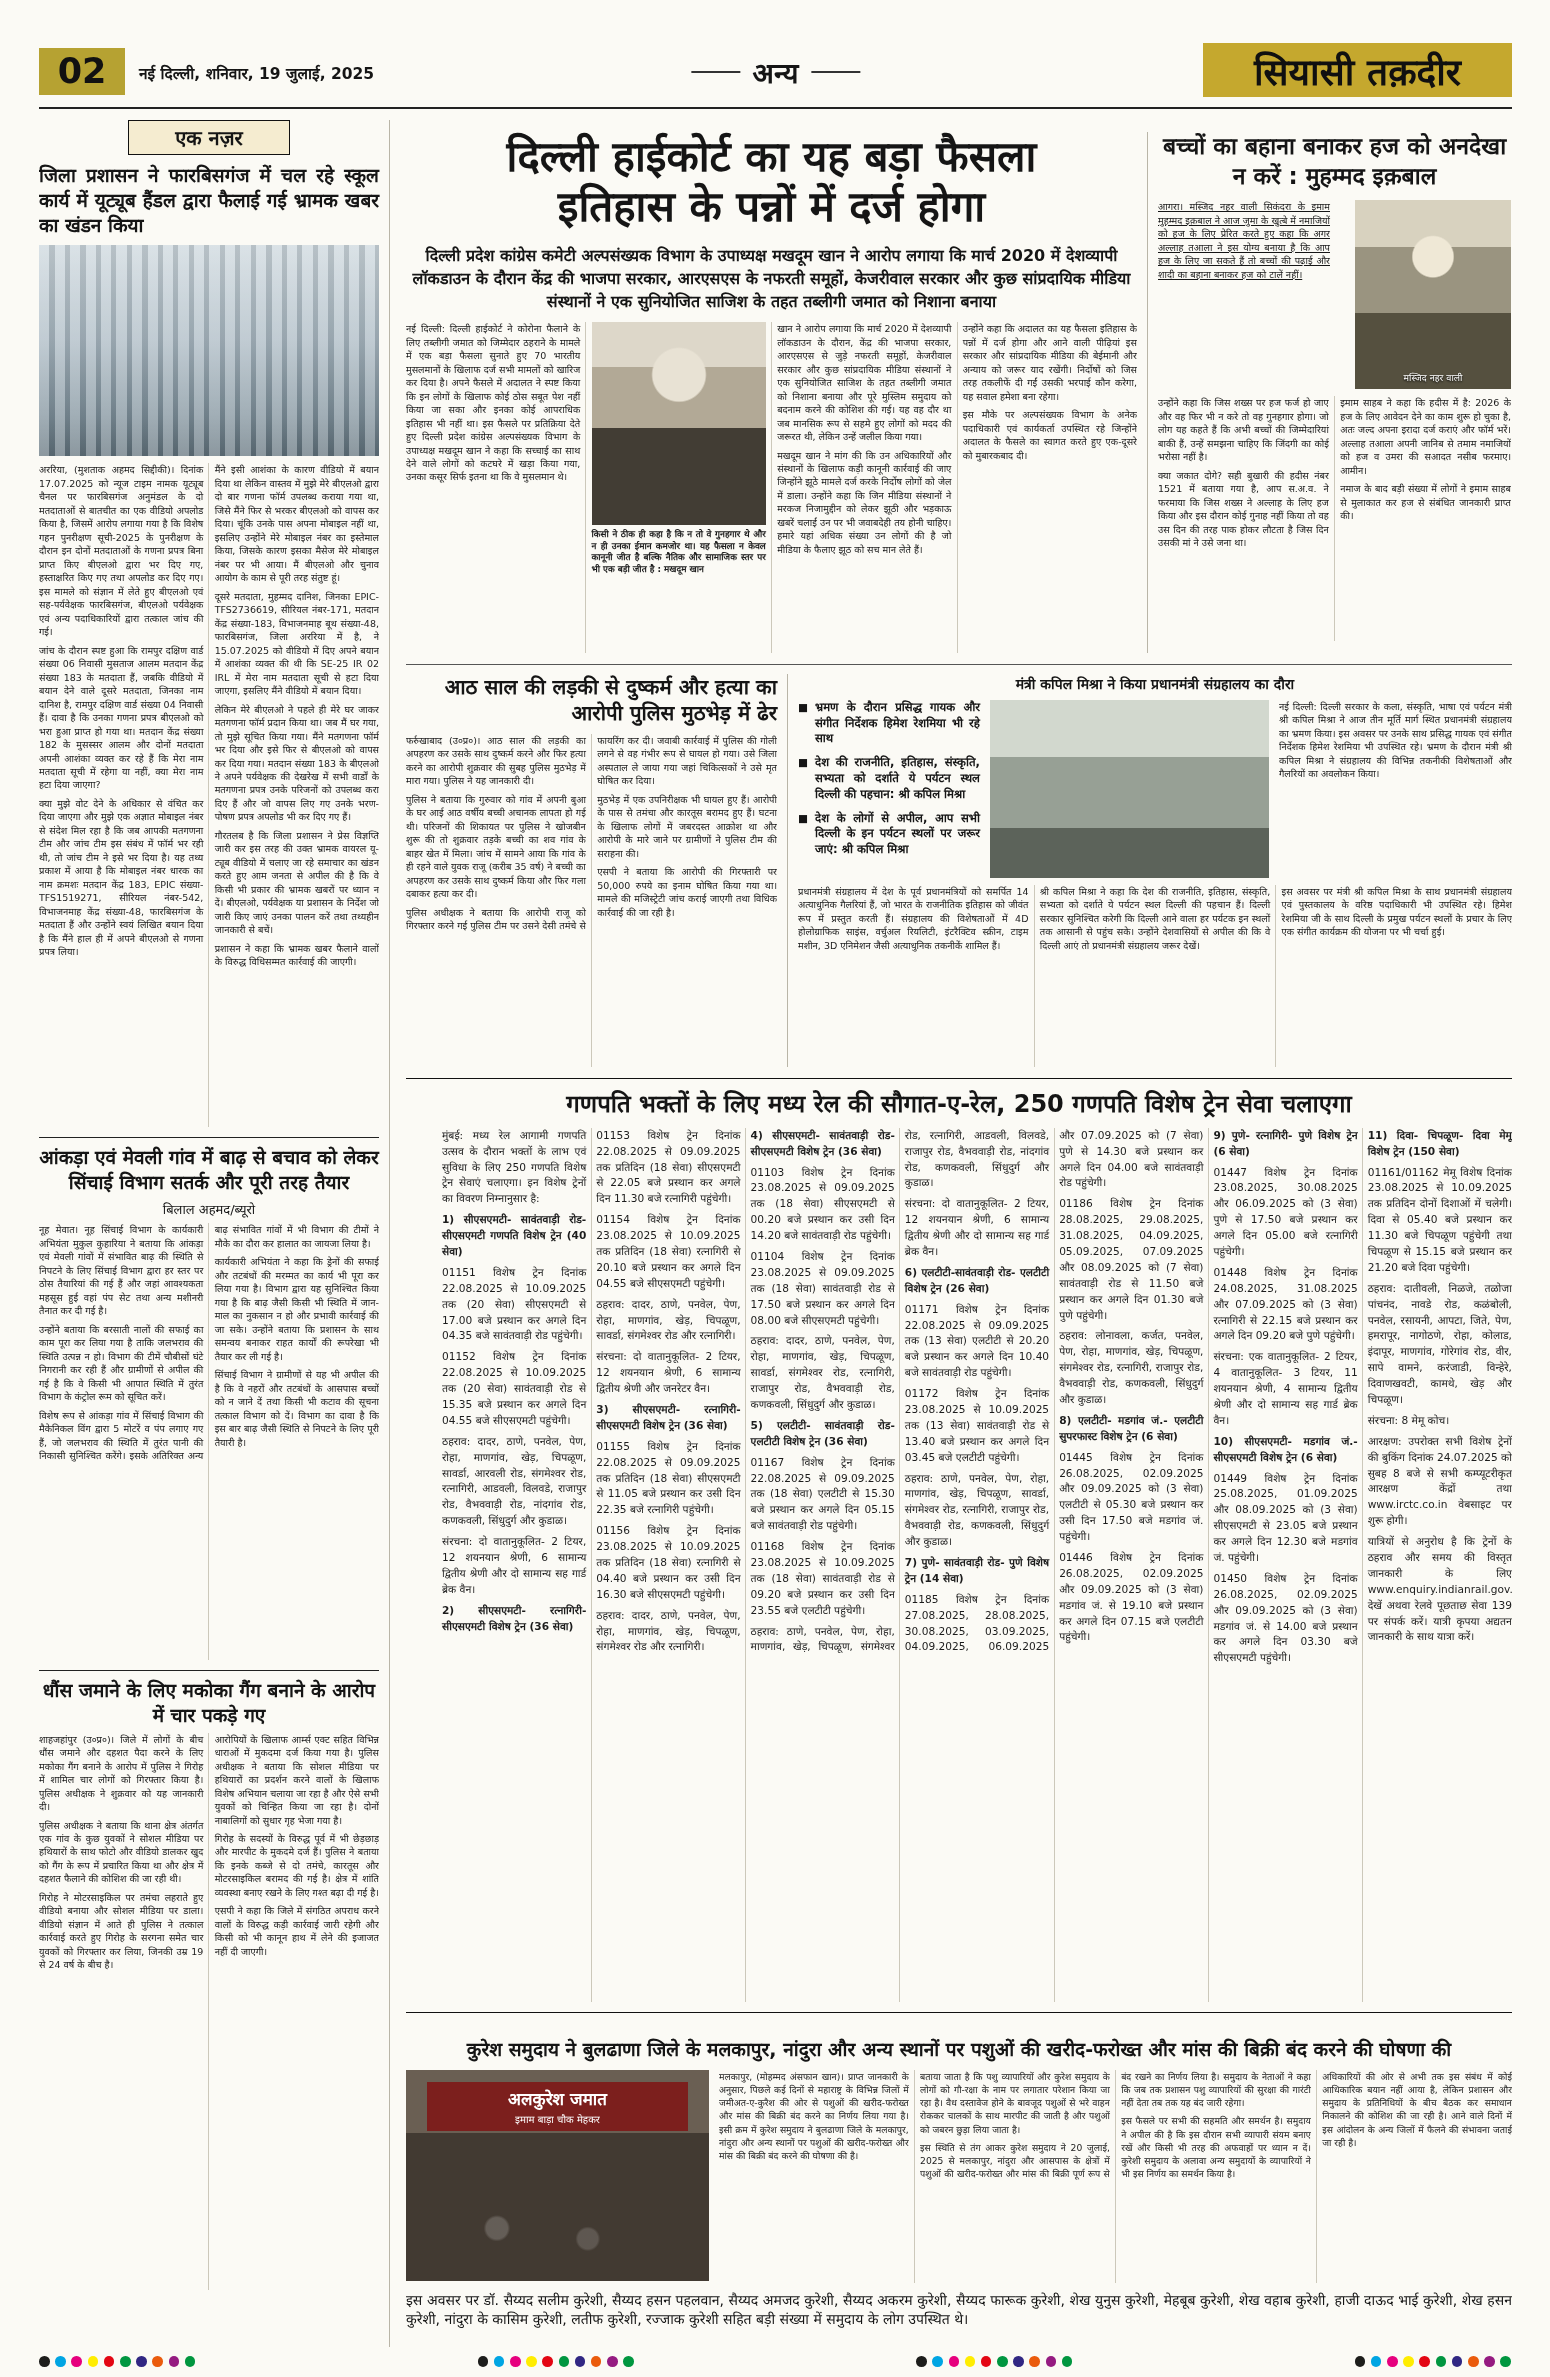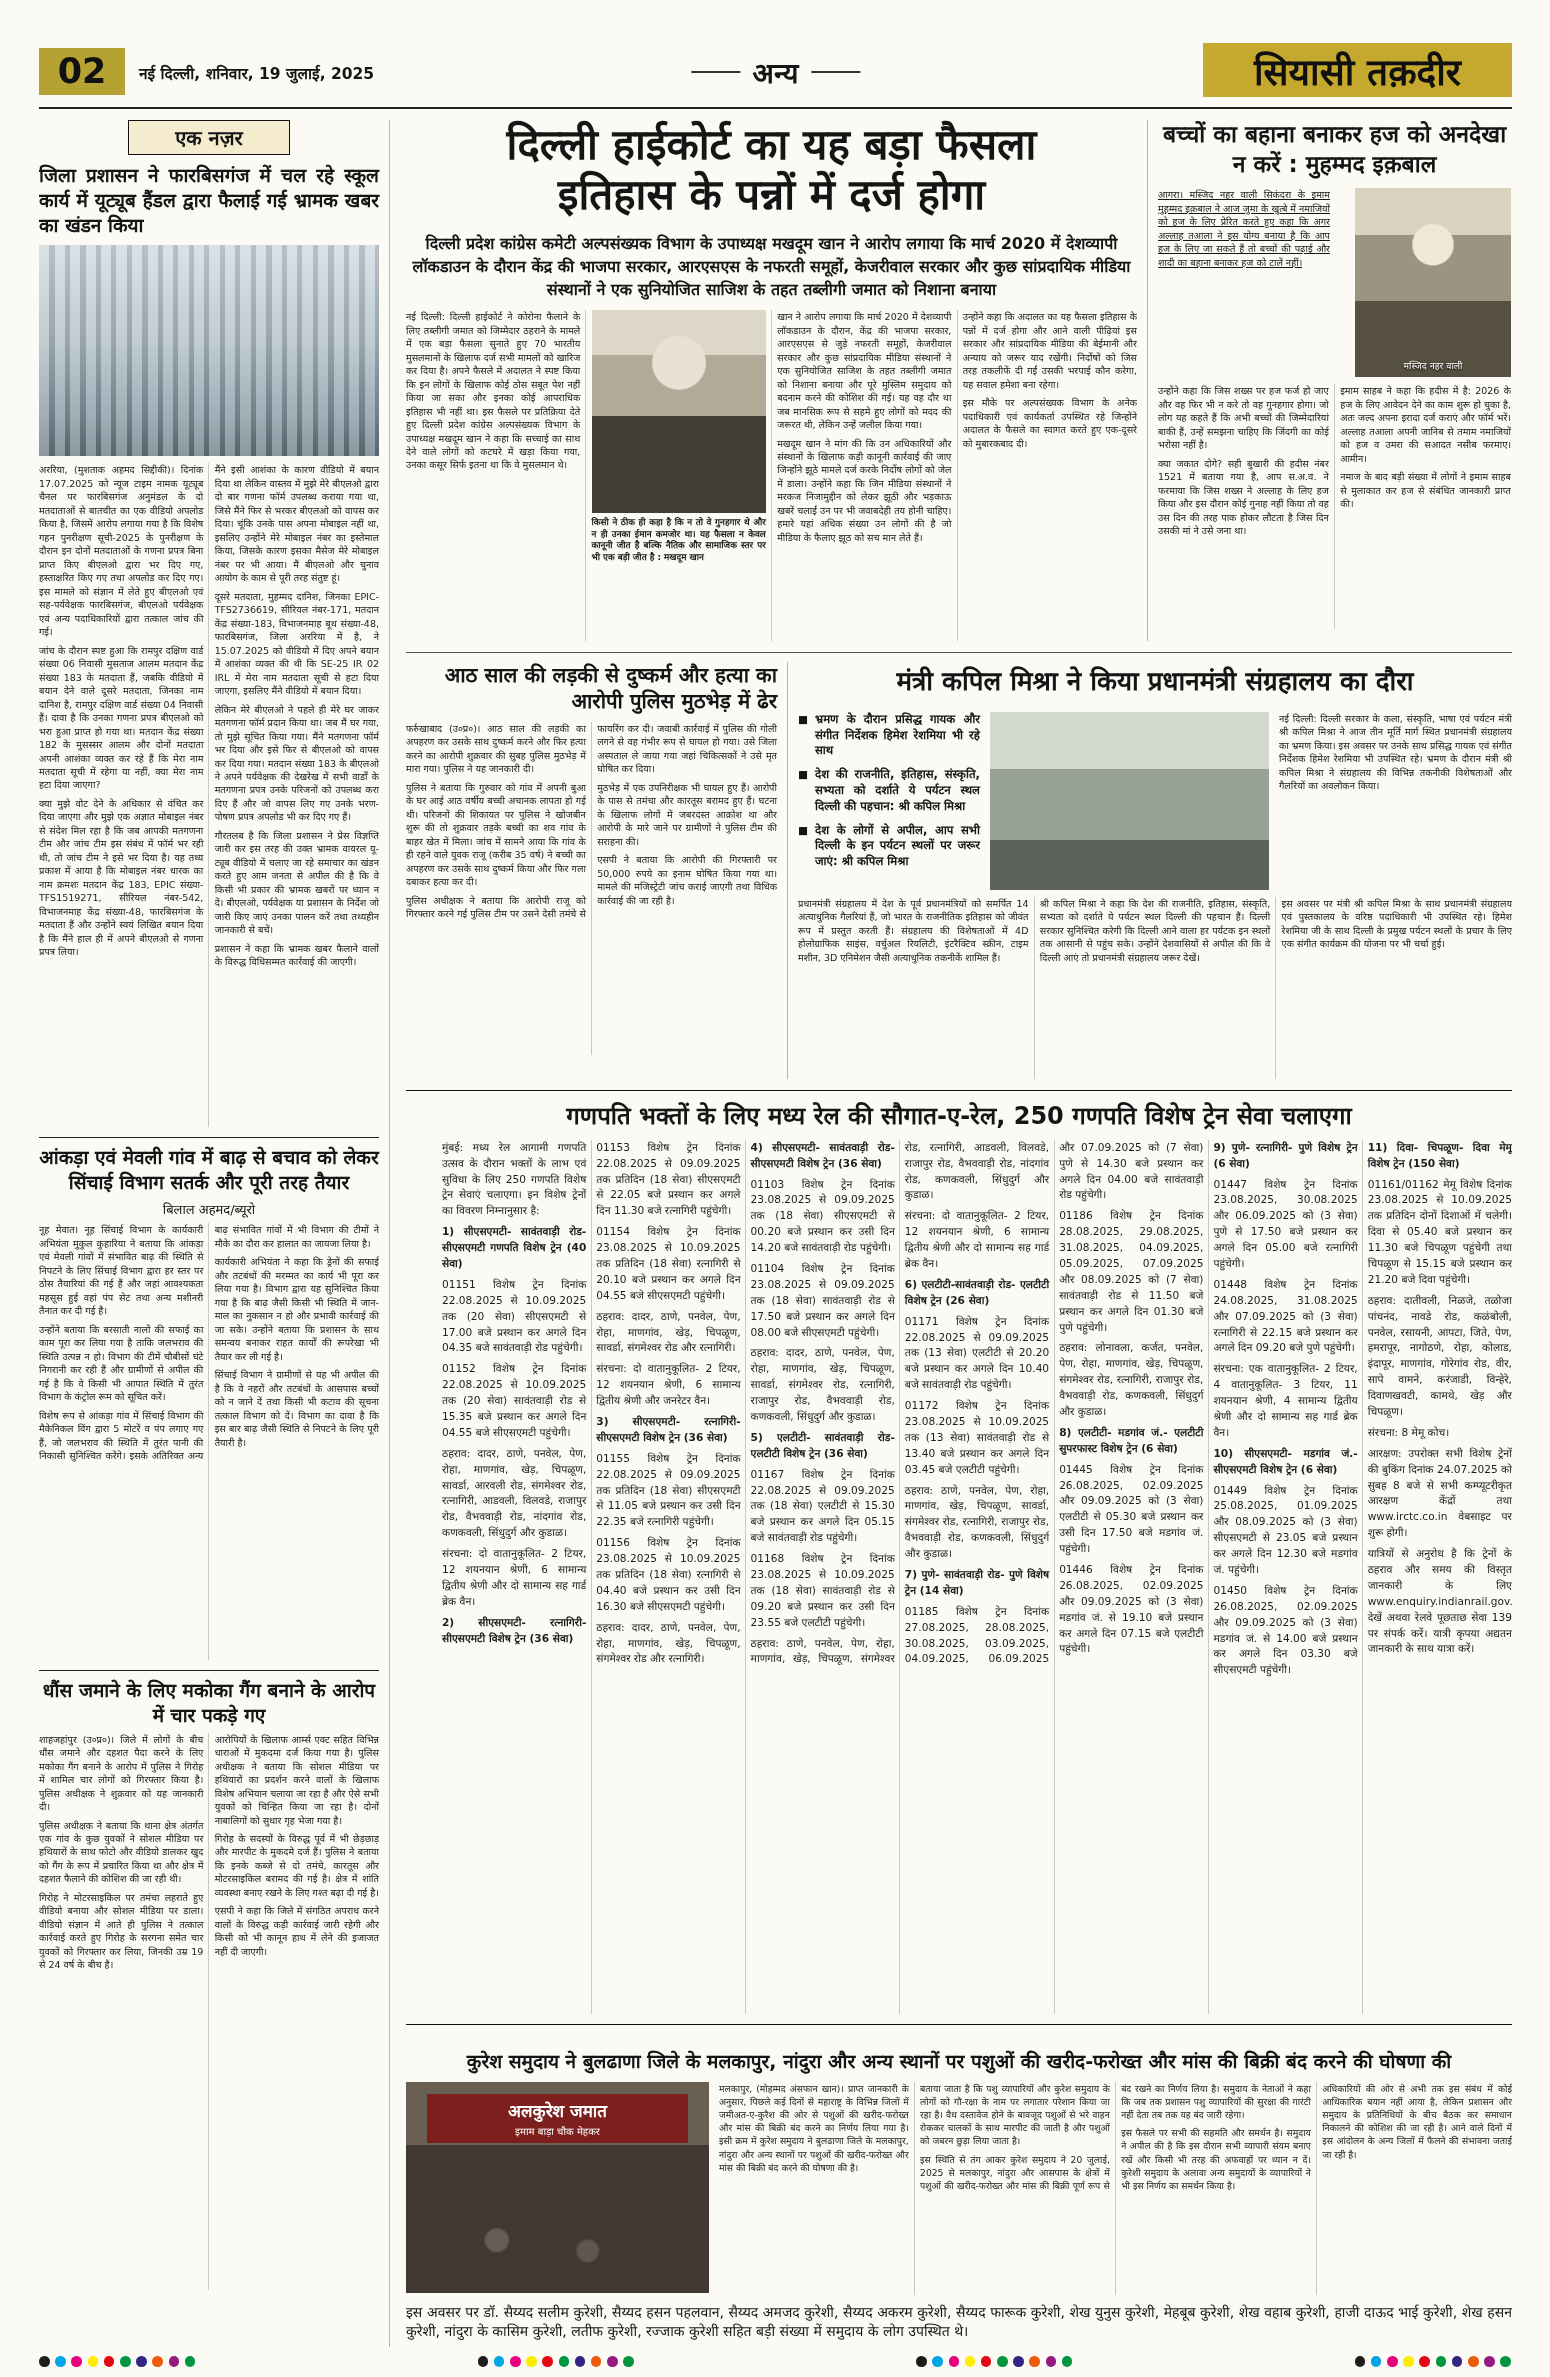--- a/index.html
+++ b/index.html
@@ -41,21 +41,21 @@
        background: repeating-linear-gradient(90deg, rgba(255,255,255,.28) 0 10px, rgba(0,0,0,.10) 10px 15.5px),
                    linear-gradient(180deg,#ccd7dd 0%,#a9b8c2 45%,#7e909b 80%,#5f707a 100%); }
   .ek-body { height:664px; overflow:hidden; }
   .subrule { border-top:1.4px solid #222; margin:10px 0 7px 0; }
   .flood-headline, .makoka-headline { font-size:19px; font-weight:bold; line-height:1.32; text-align:center; margin-bottom:4.2px; }
   .byline { text-align:center; font-size:13px; margin-bottom:5.6px; }
   .flood-body { height:437px; overflow:hidden; }
   .makoka-body { height:557px; overflow:hidden; }
 
   
-  .main-area { position:absolute; left:406px; top:120px; width:1106px; height:2234px; overflow:hidden; }
+  .main-area { position:absolute; left:406px; top:132px; width:1106px; height:2234px; overflow:hidden; }
 
   .top-band { display:flex; }
   .main-story { width:741px; padding-right:10px; }
   .main-headline { font-size:42px; line-height:1.2; font-weight:bold; text-align:center; }
   .main-subhead { font-size:16px; font-weight:bold; line-height:1.45; text-align:center; margin:11.3px 5.6px 8.5px 5.6px; }
   .main-body { height:331px; overflow:hidden; }
   .inline-portrait { break-inside:avoid; margin:1.4px 0 5.6px 0; }
   .portrait-img { height:203px;
        background: radial-gradient(circle at 50% 26%, #e8e2d4 0 15%, rgba(0,0,0,0) 16%),
                    linear-gradient(180deg,#ddd7c9 0 22%, #b2a996 22% 52%, #423d34 52% 100%); }
@@ -70,21 +70,21 @@
                    linear-gradient(180deg,#d8d2bf 0 25%, #9a9480 25% 60%, #55503f 60% 100%); }
   .haj-photo .tag { position:absolute; bottom:5.6px; left:4.2px; right:4.2px; color:#fff; font-size:9.2px;
        text-align:center; text-shadow:0 0.7px 2.1px #000; }
   .haj-body { margin-top:7px; height:245px; overflow:hidden; }
 
   .band2 { display:flex; border-top:0.7px solid #555; margin-top:11.3px; padding-top:8.5px; }
   .encounter { width:381px; padding-right:10px; }
   .enc-headline { font-size:20.4px; font-weight:bold; line-height:1.3; text-align:right; margin-bottom:7px; }
   .enc-body { height:333px; overflow:hidden; }
   .kapil { flex:1; border-left:0.7px solid #b9b5a7; padding-left:10px; }
-  .kapil-headline { font-size:26px; font-weight:bold; text-align:center; margin-bottom:14px; }
+  .kapil-headline { font-size:14px; font-weight:bold; text-align:center; margin-bottom:7px; }
   .kapil-row { display:flex; gap:10px; }
   .kapil-bullets { width:182px; }
   .kapil-bullets p { position:relative; padding-left:17px; font-weight:bold; font-size:11.6px; line-height:1.35; margin-bottom:8.5px; text-align:justify; }
   .kapil-bullets p::before { content:"■"; position:absolute; left:0; top:0; font-size:10.6px; }
   .kapil-photo { width:279px; height:178px; flex:0 0 auto;
        background: linear-gradient(180deg,#d2d8ce 0 32%, #97a095 32% 72%, #5c635a 72% 100%); }
   .kapil-lead { flex:1; }
   .kapil-body { margin-top:7px; height:182px; overflow:hidden; }
 
   .ganpati { border-top:1.4px solid #111; margin-top:11.3px; padding-top:7px; }

